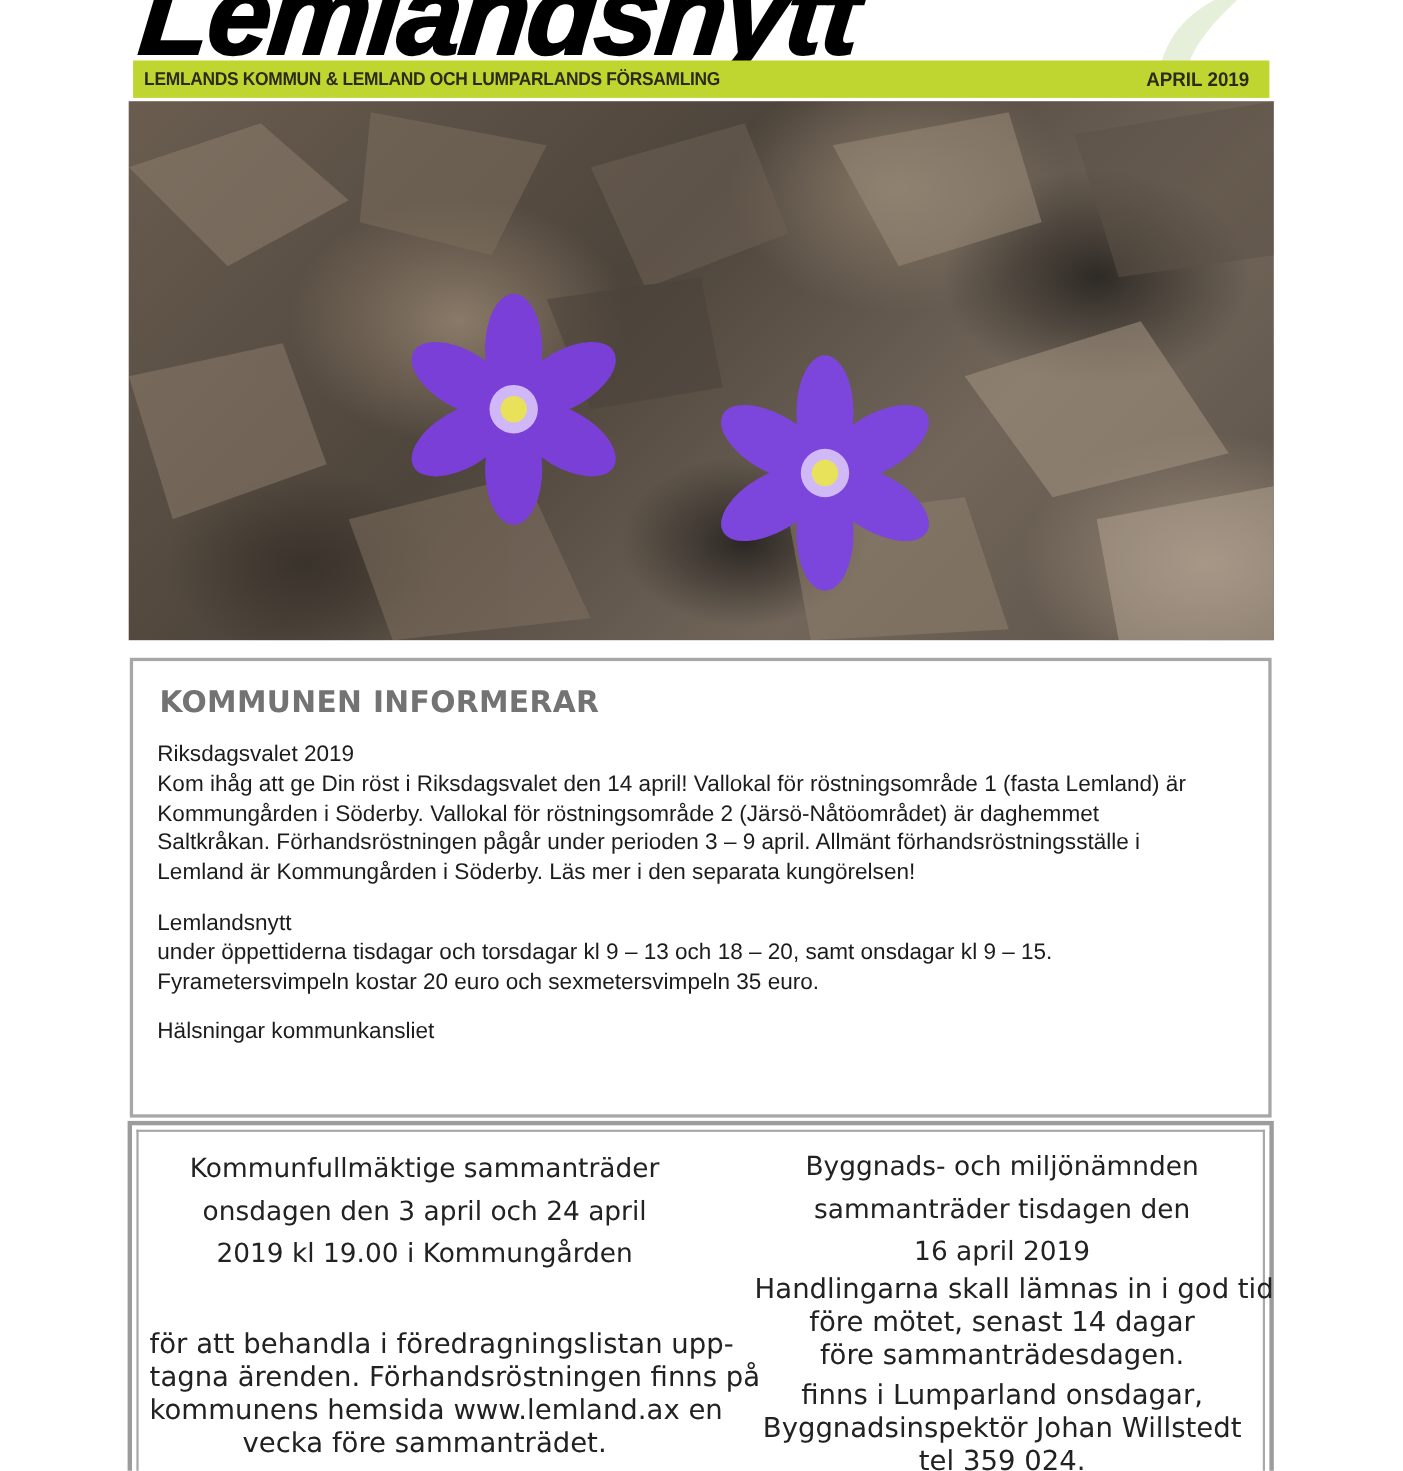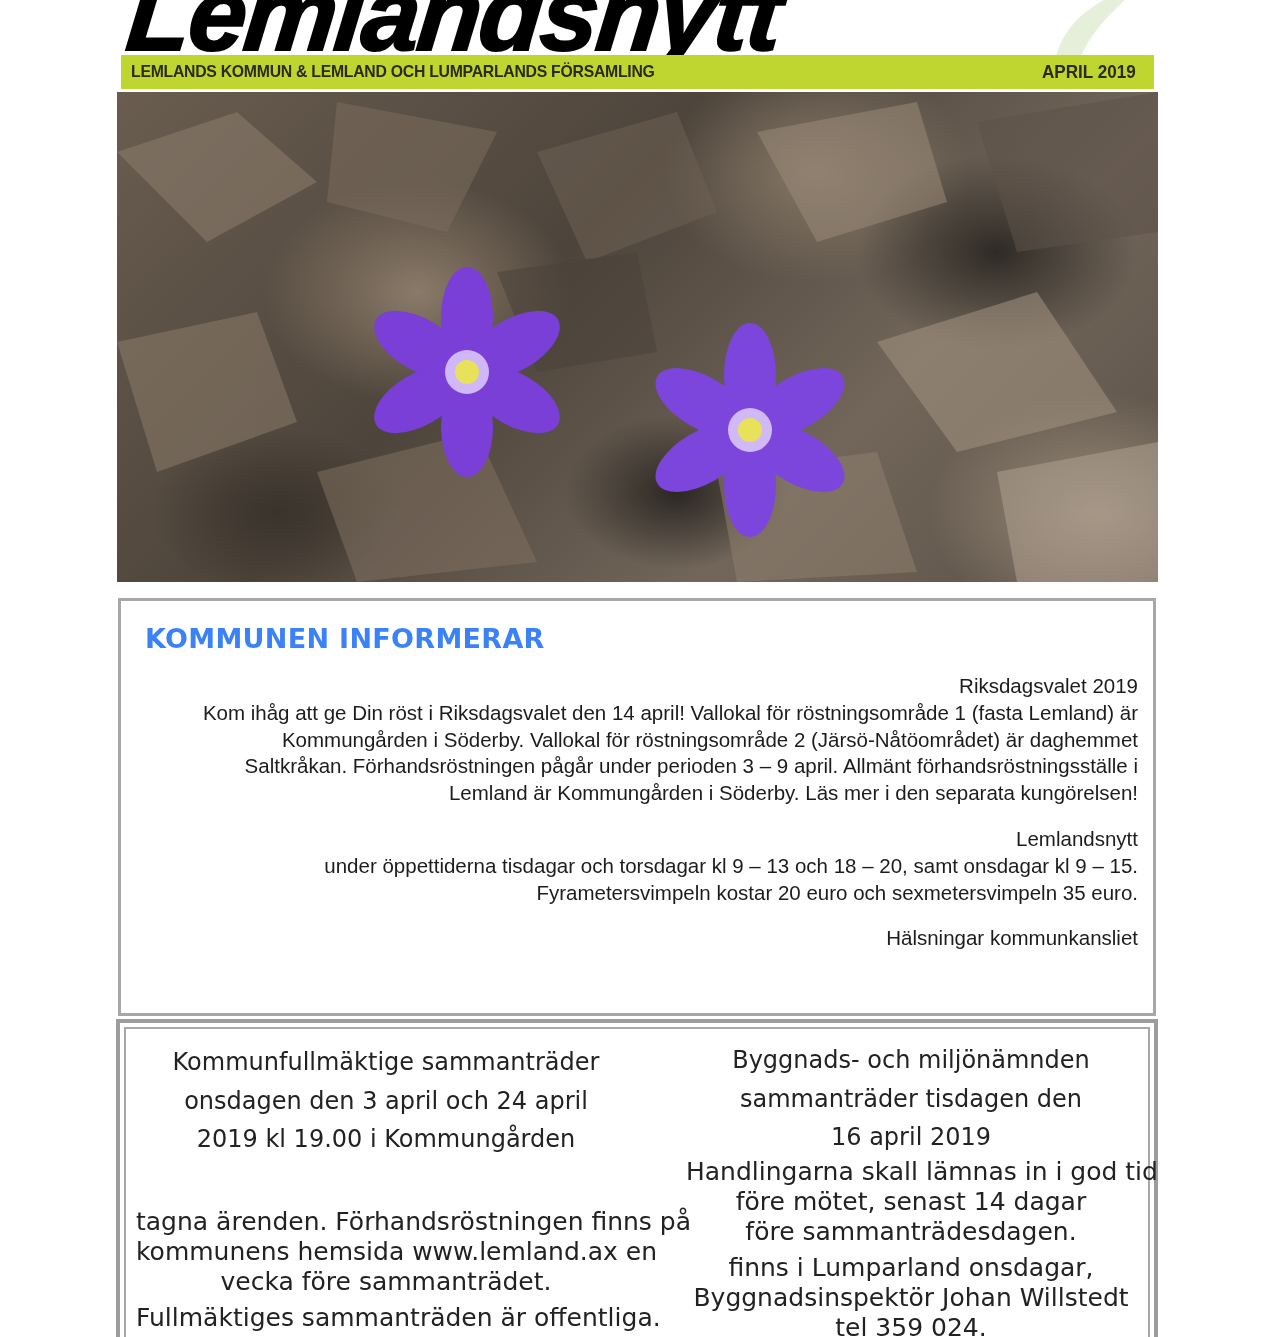--- a/index.html
+++ b/index.html
@@ -43,27 +43,27 @@
       linear-gradient(135deg, #6a5d50 0%, #4d443b 40%, #72665a 70%, #5a5046 100%);
   }
   .photo svg { position: absolute; left: 0; top: 0; }
 
   .info-box {
     position: absolute; left: 118px; top: 598px; width: 1032px; height: 412px;
     border: 3px solid #a7a7a7; background: #fff;
   }
   .info-box h1 {
     position: absolute; left: 24px; top: 22px; margin: 0;
-    font-family: "DejaVu Sans", sans-serif; font-weight: 700; font-size: 27px; letter-spacing: 0.3px; color: #3b82f6;
+    font-family: "DejaVu Sans", sans-serif; font-weight: 700; font-size: 27px; letter-spacing: 0.3px; color: #737373;
   }
   .info-body {
     position: absolute; left: 22px; top: 72px; width: 995px;
     font-family: "Liberation Sans", sans-serif; font-size: 20.5px; line-height: 26.8px; color: #1c1c1c;
   }
-  .info-body p { margin: 0 0 19px 0; text-align: right; }
+  .info-body p { margin: 0 0 19px 0; }
   .info-body .line { display: block; white-space: nowrap; }
 
   .meetings-box {
     position: absolute; left: 116px; top: 1019px; width: 1034px; height: 330px;
     border: 4px solid #9c9c9c; background: #fff;
   }
   .meetings-inner {
     position: absolute; left: 4px; top: 4px; right: 4px; bottom: 0;
     border: 2px solid #a8a8a8; border-bottom: none;
   }
@@ -160,20 +160,21 @@
 
 <div class="meetings-box">
   <div class="meetings-inner">
     <div class="col col-left">
       <div class="headline">
         <span class="line">Kommunfullmäktige sammanträder</span>
         <span class="line">onsdagen den 3 april och 24 april</span>
         <span class="line">2019 kl 19.00 i Kommungården</span>
       </div>
       <div class="body">
+        <span class="line">för att behandla i föredragningslistan upp-</span>
         <span class="line">tagna ärenden. Förhandsröstningen finns på</span>
         <span class="line">kommunens hemsida www.lemland.ax en</span>
         <span class="line">vecka före sammanträdet.</span>
       </div>
       <div class="body body2">
         <span class="line">Fullmäktiges sammanträden är offentliga.</span>
       </div>
     </div>
     <div class="col col-right">
       <div class="headline">

